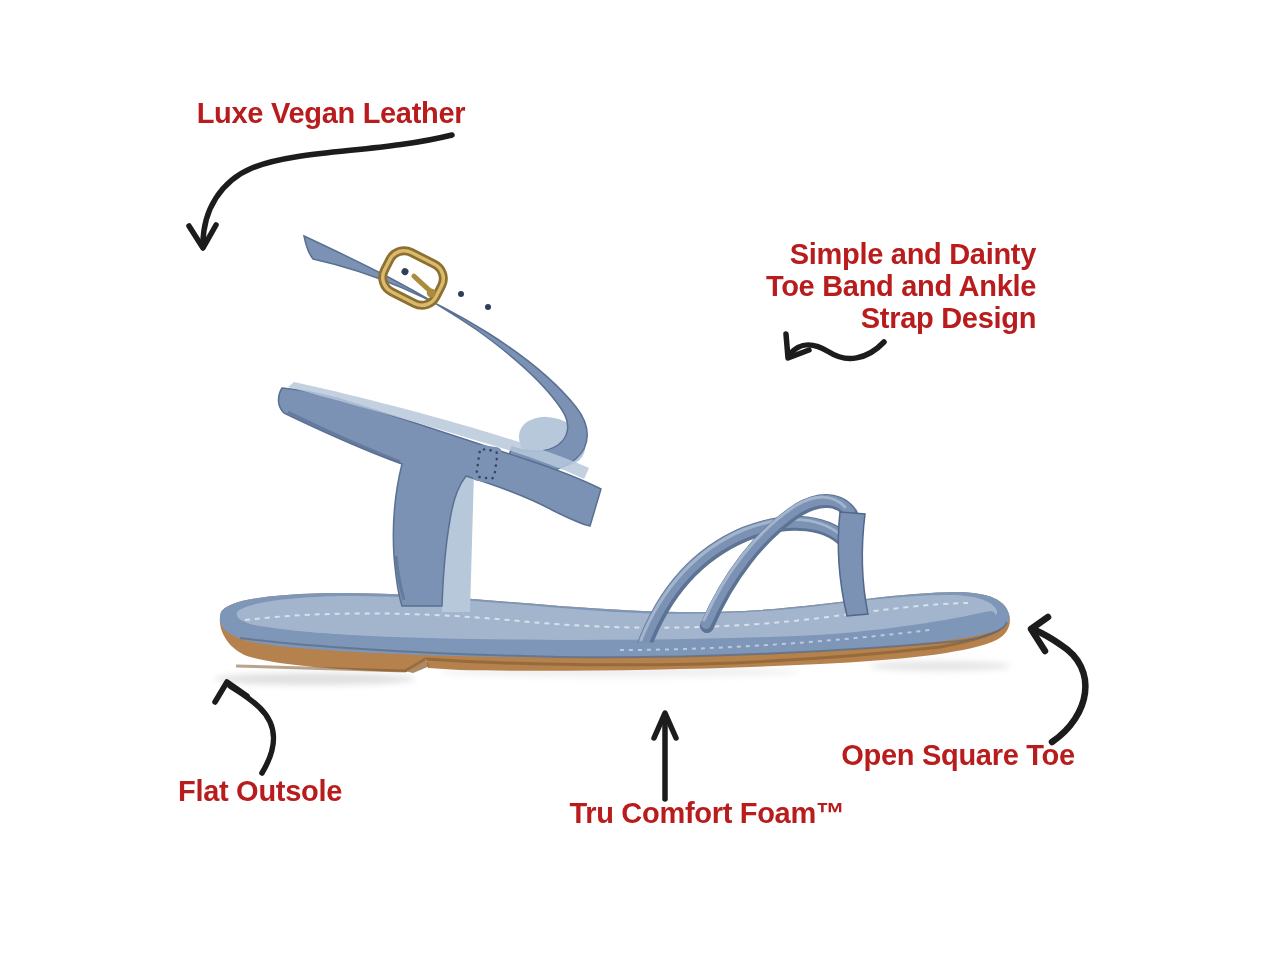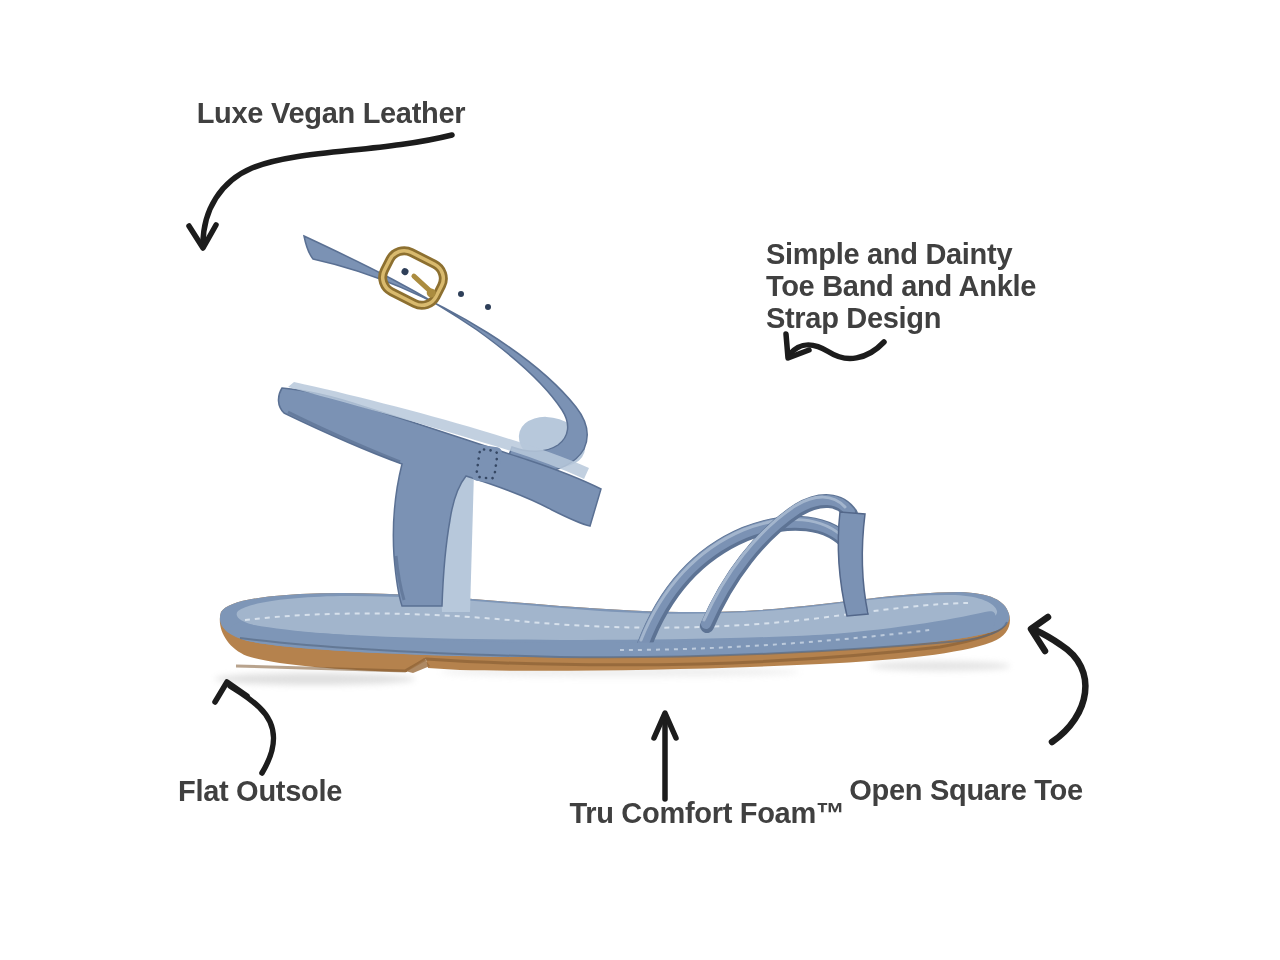--- a/index.html
+++ b/index.html
@@ -11,22 +11,22 @@
     font-family:"Liberation Sans", sans-serif;
   }
   .art{position:absolute;left:0;top:0;width:1280px;height:960px;}
   .label{
     position:absolute;
     transform:translateX(-50%);
     font-weight:700;
     font-size:29px;
     line-height:32px;
     letter-spacing:-0.3px;
-    color:#404040;
-    text-align:left;
+    color:#b91c1c;
+    text-align:right;
     white-space:nowrap;
   }
   .soft{filter:blur(3px);}
 </style>
 </head>
 <body>
 
 <div class="scene">
 
   <svg class="art" viewBox="0 0 1280 960">
@@ -183,15 +183,15 @@
     <div>Toe Band and Ankle</div>
     <div>Strap Design</div>
   </div>
 
   <div class="label" style="left:260px; top:775px;">Flat Outsole</div>
 
   <div class="label" style="left:680px; top:797px;margin-left:27px;">
     <div>Tru Comfort Foam™</div>
   </div>
 
-  <div class="label" style="left:958px; top:774px;margin-left:8px;">Open Square Toe</div>
+  <div class="label" style="left:958px; top:739px;">Open Square Toe</div>
 
 </div>
 
 </body></html>

